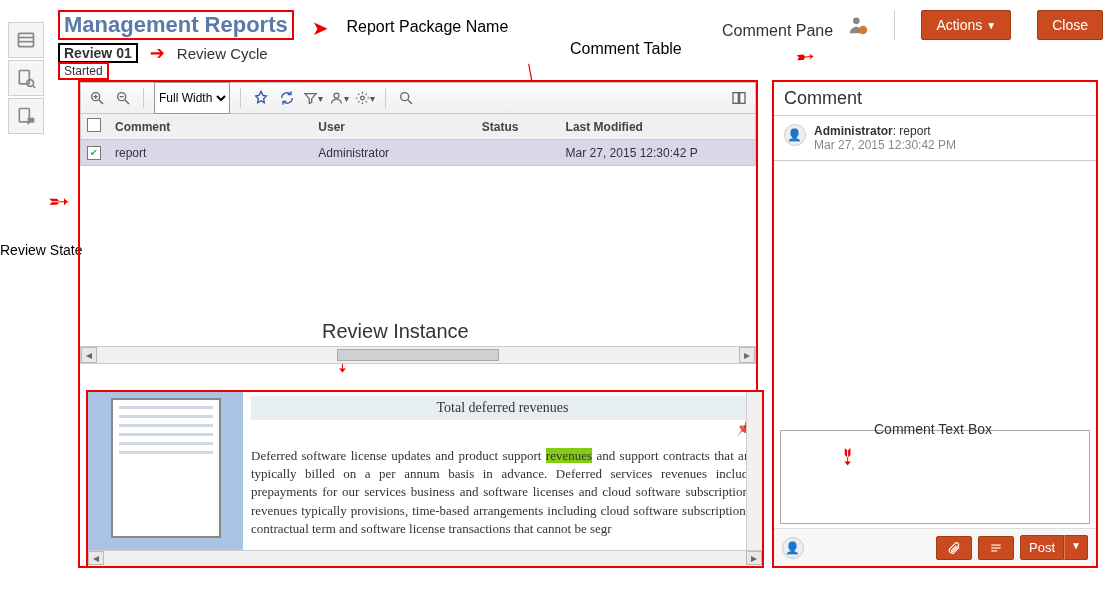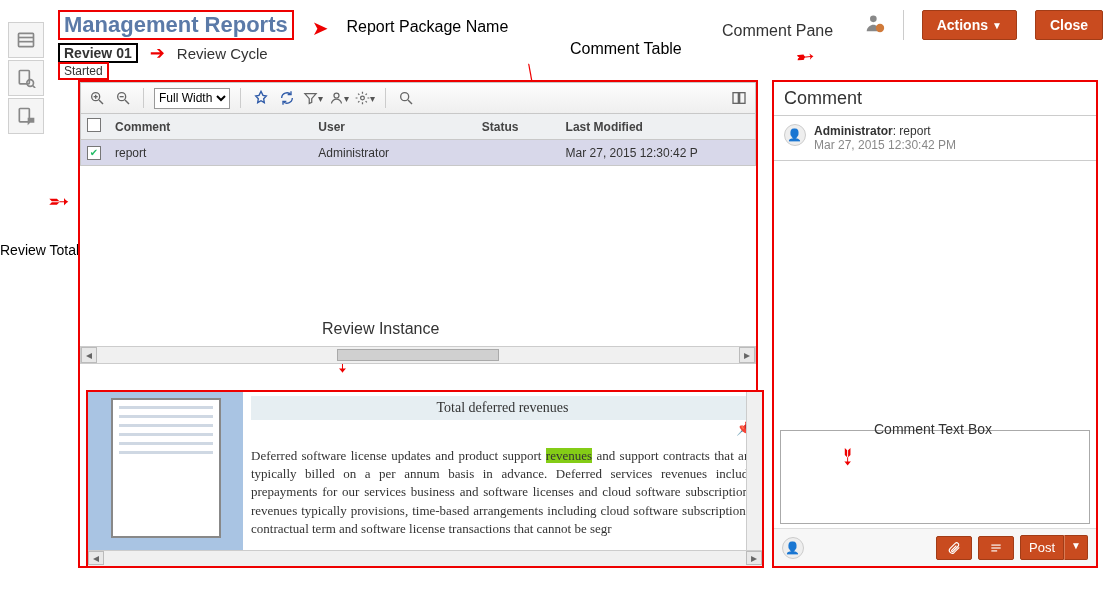--- a/index.html
+++ b/index.html
@@ -57,21 +57,21 @@
   .pkg-arrow { color: #e00; font-size: 20px; position: relative; top: 6px; }
   .pkg-label { font-size: 16px; color: #000; position:relative; top:8px; }
   
   .cycle-row { display:flex; align-items:center; gap: 12px; margin-top: 2px;}
   .cycle-box { border: 2px solid #000000; padding: 0 4px; font-weight:bold; font-size:14px; display:inline-block;}
   .cycle-arrow { color:#e00; font-size:18px;}
   .cycle-label { font-size:15px; }
   
   .state-box { border: 2px solid #e00; padding: 0 4px; font-size:12px; display:inline-block; margin-top:-2px;}
   
-  .hdr-right { display:flex; align-items:center; gap:18px;font-weight:bold; }
+  .hdr-right { display:flex; align-items:flex-end; gap:26px; }
   .user-ico { color:#888; font-size:18px; position:relative;}
   .vline { width:1px; height:30px; background:#ccc; }
   .btn-orange {
     background:#c94b1f; color:#fff; border:1px solid #a23c17;
     padding:6px 14px; font-size:14px; border-radius:2px; cursor:pointer;
     display:inline-flex; align-items:center; gap:4px;
   }
   .btn-orange .caret { font-size:10px; }
   
   
@@ -100,21 +100,21 @@
     height: 32px;
     border: 1px solid #c8c8c8;
     background: linear-gradient(#fdfdfd,#efefef);
     display:flex; align-items:center; gap:6px;
     padding: 0 6px;
     font-size:12px; color:#555;
   }
   .tb-ico { width:20px; height:20px; display:inline-flex; align-items:center; justify-content:center; color:#666; cursor:pointer;}
   .tb-ico svg { width:16px;height:16px; stroke:currentColor; fill:none; stroke-width:2;}
   .tb-sep { width:1px; height:20px; background:#ccc; margin:0 4px;}
-  .tb-select { font-size:12px; height:21px; border:1px solid #999; background:#fff;}
+  .tb-select { font-size:12px; height:32px; border:1px solid #999; background:#fff;}
   .tb-pin { color:#2e5aa8;}
   .tb-refresh { color:#2e5aa8;}
   .tb-drop::after{ content:" \25BE"; font-size:10px; color:#555;}
   .tb-spacer { flex:1;}
   
   .ctable-head {
     display:flex; align-items:center;
     background:#eef0f2;
     border-left:1px solid #c8c8c8; border-right:1px solid #c8c8c8; border-bottom:1px solid #c8c8c8;
     font-weight:bold; color:#444;
@@ -141,21 +141,21 @@
     height: 18px;
     background:#f0f0f0;
     border:1px solid #ccc;
     position:relative;
   }
   .hscroll-strip .thumb { position:absolute; left:38%; top:2px; width:24%; height:12px; background:#d0d0d0; border:1px solid #aaa;}
   .hscroll-strip .larr,.hscroll-strip .rarr{position:absolute;top:0;width:16px;height:16px;background:#e8e8e8;border:1px solid #bbb;text-align:center;line-height:14px;color:#666;}
   .hscroll-strip .larr{left:0;} .hscroll-strip .rarr{right:0;}
   
   
-  .rinst-callout { position:absolute; left:322px; top:320px; font-size:16px; }
+  .rinst-callout { position:absolute; left:322px; top:320px; font-size:20px; }
   .rinst-arrow   { position:absolute; left:332px; top:348px; color:#e00; font-size:26px; transform:rotate(135deg);}
   
   
   .doc-wrap {
     position:absolute;
     left:86px; top:390px;
     width:678px; height:178px;
     border:2px solid #e00;
     background:#fff;
     overflow:hidden;
@@ -274,21 +274,21 @@
     </div>
   </div>
 </div>
 
 <div class="ctable-callout">Comment Table</div>
 <div class="ctable-slash">⟍</div>
 
 <div class="cpane-callout">Comment Pane</div>
 <div class="cpane-arrow">➷</div>
 
-<div class="rstate-callout">Review Total</div>
+<div class="rstate-callout">Review State</div>
 <div class="rstate-arrow">➶</div>
 
 <div class="rinst-callout">Review Instance</div>
 <div class="rinst-arrow">➶</div>
 
 <div class="center-wrap">
   <div class="toolbar">
     <span class="tb-ico">
         <svg viewBox="0 0 24 24">
           <circle cx="10" cy="10" r="6"></circle>

